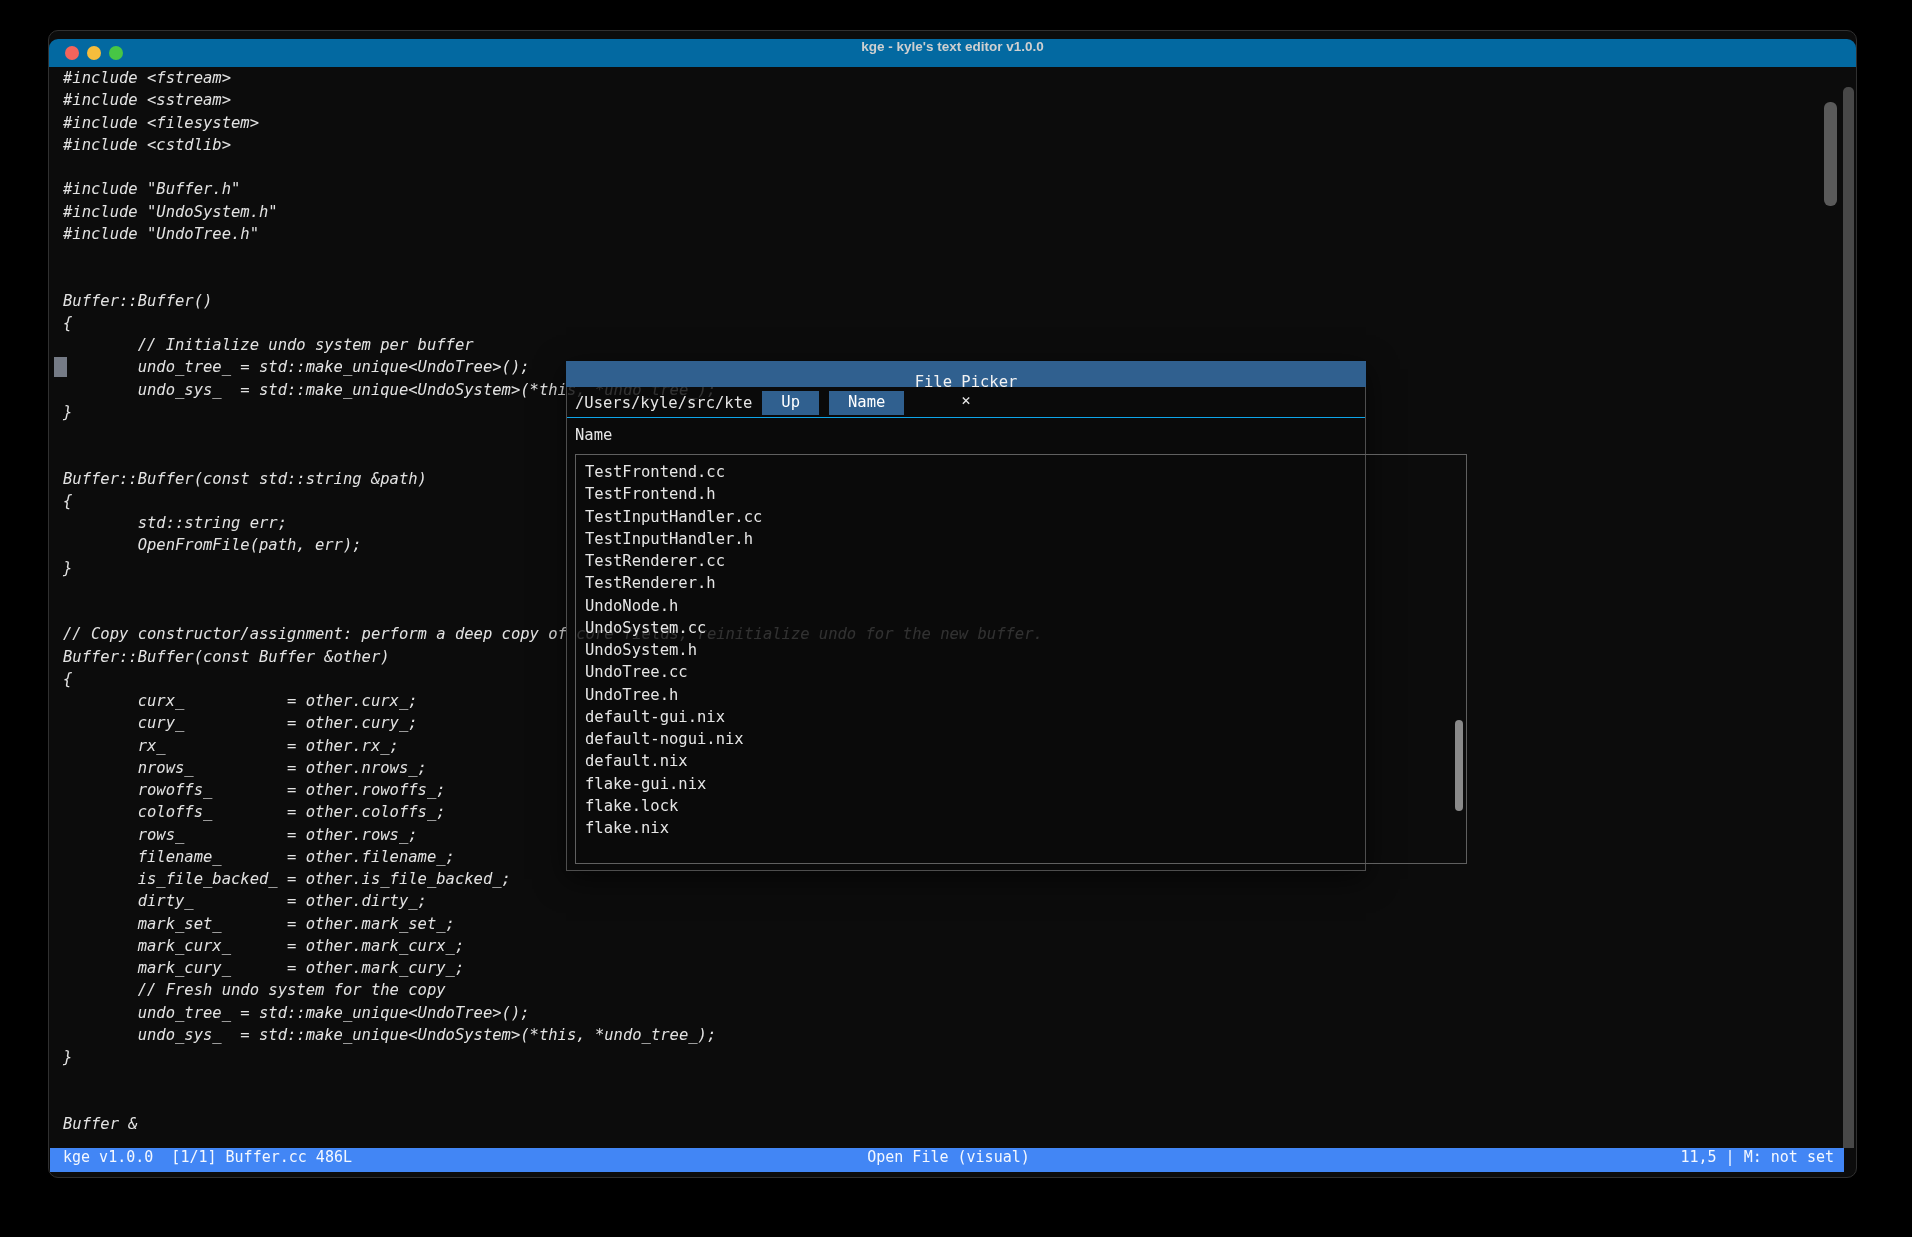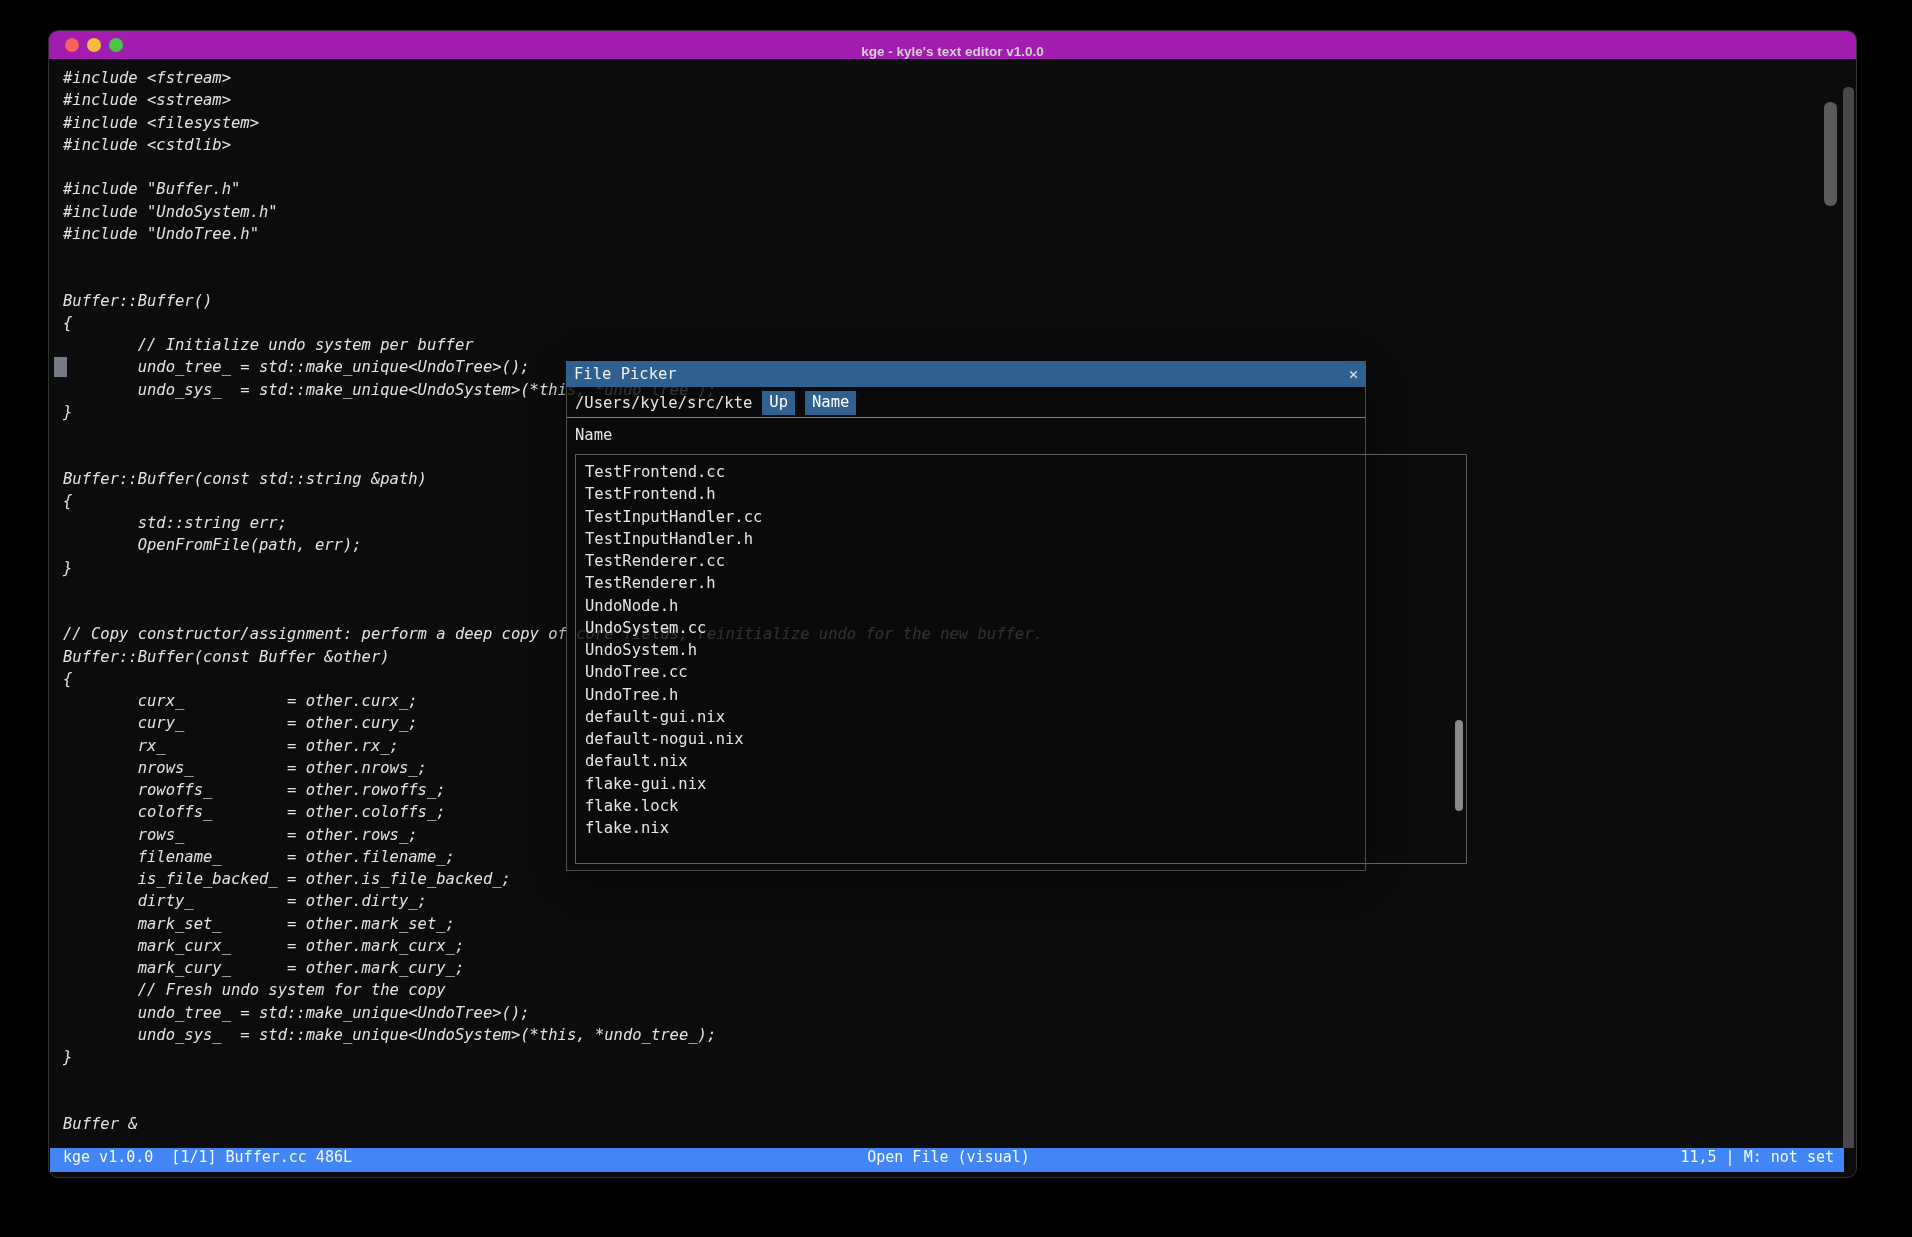--- a/index.html
+++ b/index.html
@@ -4,23 +4,23 @@
 <style>
   html,body{margin:0;padding:0;background:#000;width:1912px;height:1237px;overflow:hidden;}
   *{box-sizing:border-box;}
   .mono{font-family:"DejaVu Sans Mono",monospace;}
 
   .window{
     position:absolute;left:48px;top:30px;width:1809px;height:1148px;
     background:#0c0c0c;border:1px solid #303030;border-radius:10px;
   }
   .titlebar{
-    position:absolute;left:0;top:0;right:0;height:28px;
-    background:#a21caf;border-radius:9px 9px 0 0;
-    display:flex;align-items:flex-end;
+    position:absolute;left:0;top:8px;right:0;height:28px;
+    background:#0369a1;border-radius:9px 9px 0 0;
+    display:flex;align-items:flex-start;
   }
   .lights{position:absolute;left:16px;top:0;height:28px;display:flex;align-items:center;gap:8px;}
   .light{width:14px;height:14px;border-radius:50%;}
   .light.red{background:#f4645c;}
   .light.yellow{background:#f6bd3c;}
   .light.green{background:#47c645;}
   .titletext{
     width:100%;text-align:center;color:#cfd0d0;
     font-family:"Liberation Sans",sans-serif;font-weight:bold;font-size:13.5px;
   }
@@ -46,34 +46,34 @@
   .st-right{flex:1;text-align:right;}
 
   .dialog{
     position:absolute;left:517px;top:330px;width:800px;height:510px;
     background:rgba(10,10,10,0.82);border:1px solid #4e4e4e;
     box-shadow:0 8px 28px rgba(0,0,0,0.6);
     color:#e6e6e6;font-size:15.5px;z-index:5;
   }
   .dlg-titlebar{
     position:absolute;left:-1px;top:-1px;right:-1px;height:26px;background:#30608f;
-    display:flex;align-items:center;padding:0 8px;color:#f2f2f2;
+    display:flex;align-items:center;padding:12px 8px;color:#f2f2f2;flex-direction:column;
   }
   .dlg-title{flex:1;}
   .dlg-close{cursor:default;color:#e8e8e8;font-size:15px;}
   .dlg-pathrow{
     position:absolute;left:0;top:26px;right:0;height:30px;
     display:flex;align-items:center;padding:0 8px;
     border-bottom:1px solid #0ea5e9;
   }
   .dlg-path{white-space:pre;}
   .dlg-btn{
     background:#30608f;color:#fff;border:none;margin-left:10px;
     font-family:"DejaVu Sans Mono",monospace;font-size:15.5px;
-    height:24px;line-height:22px;padding:0 7px;display:inline-block;
+    height:24px;line-height:22px;padding:0 19px;display:inline-block;
   }
   .dlg-namerow{position:absolute;left:0;top:56px;right:0;height:34px;display:flex;align-items:center;padding:0 8px;}
   .dlg-list{
     position:absolute;left:8px;top:92px;width:892px;height:410px;
     border:1px solid #606060;padding-top:6px;overflow:hidden;
   }
   .file-row{height:22.25px;line-height:22.25px;white-space:pre;padding-left:9px;color:#e6e6e6;}
   .list-thumb{position:absolute;right:3px;top:265px;width:8px;height:91px;background:#8a8a8a;border-radius:4px;}
 </style>
 </head>

